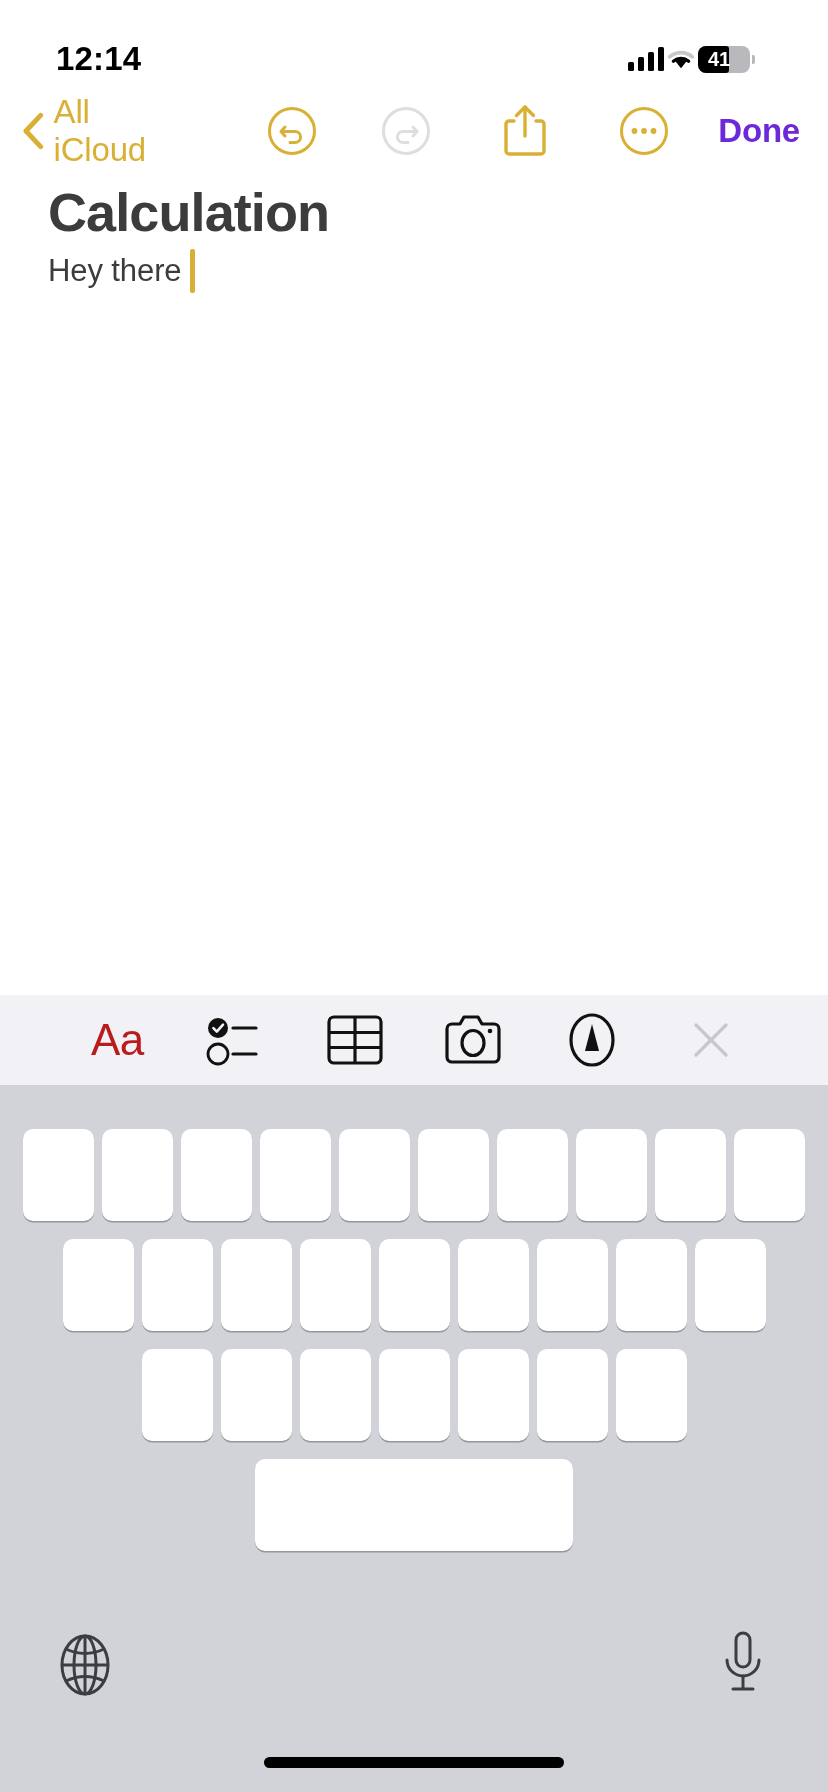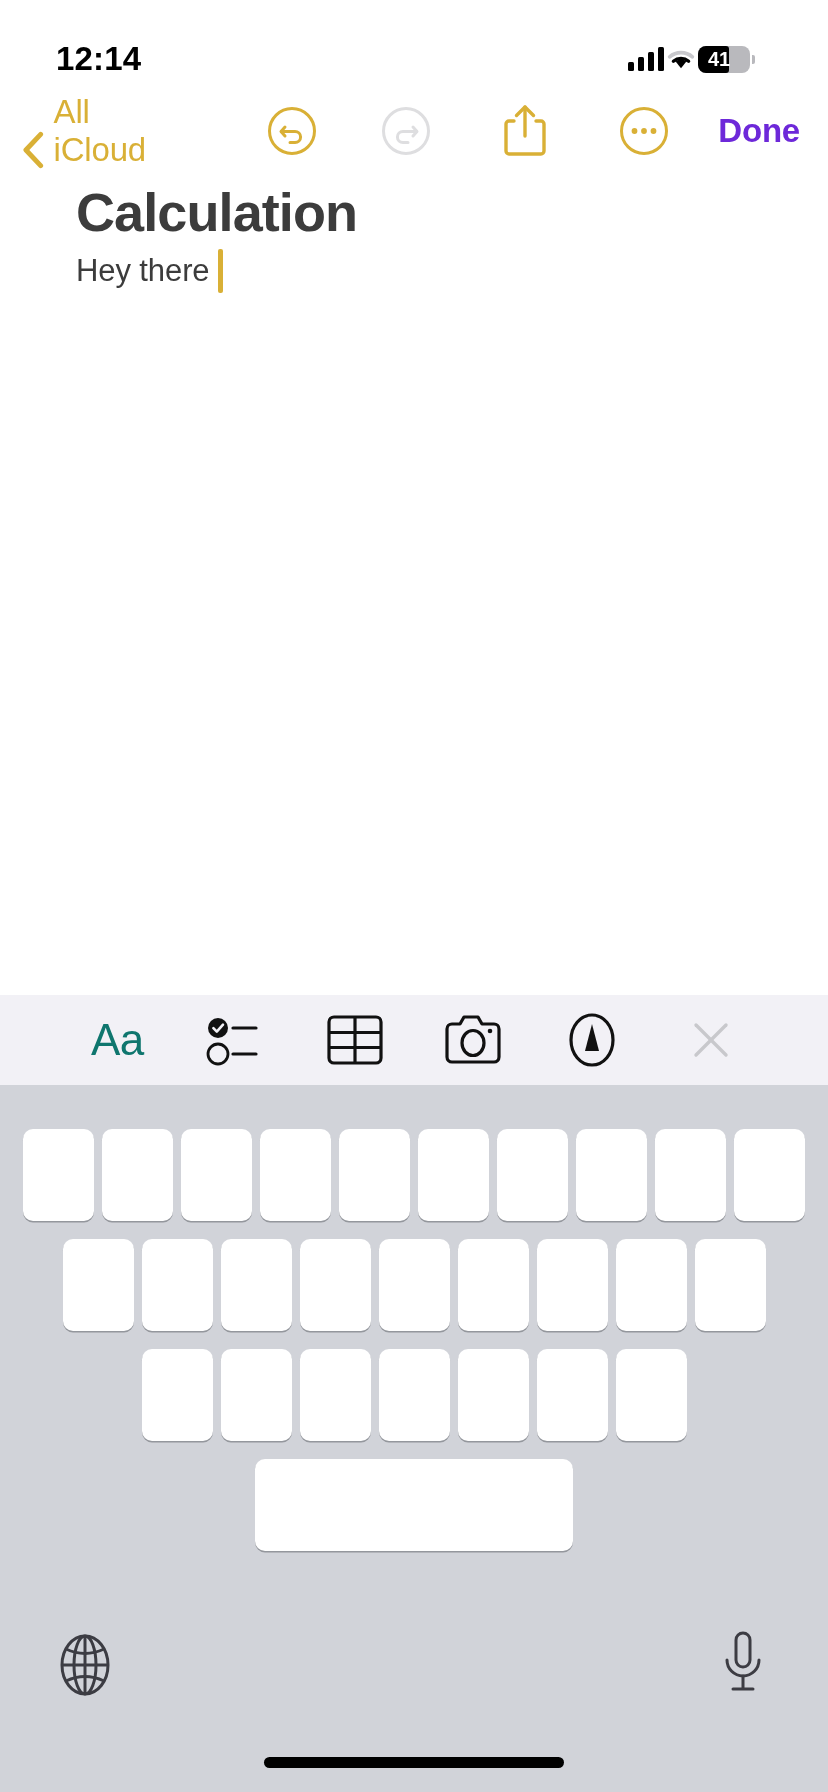--- a/index.html
+++ b/index.html
@@ -65,21 +65,21 @@
   }
 
   
   #nav-bar {
     position:absolute; top:92px; left:0;
     width:828px; height:78px;
     display:flex; align-items:center;
     background:#ffffff;
   }
   #back-button {
-    display:flex; align-items:flex-end; gap:10px;
+    display:flex; align-items:center; gap:10px;
     margin-left:22px; cursor:pointer;
   }
   #back-label {
     font-size:33px; color:#D9B036;
     font-weight:400; letter-spacing:-0.2px;
   }
   .nav-spacer { flex:1; }
   .nav-icon-btn {
     display:flex; align-items:center; justify-content:center;
     cursor:pointer;
@@ -93,21 +93,21 @@
     font-size:33px; font-weight:700;
     color:#6d28d9; cursor:pointer;
     letter-spacing:-0.2px;
   }
 
   
   #note-area {
     position:absolute; top:170px; left:0;
     width:751px; height:825px;
     background:#ffffff;
-    padding:0 76px;
+    padding:0 48px;
   }
   #note-title {
     font-size:54px; font-weight:700;
     color:#3C3C3C; letter-spacing:-0.9px;
     margin-top:12px; line-height:1.12;
   }
   #note-body-row {
     display:flex; align-items:center;
     margin-top:7px;
   }
@@ -129,21 +129,21 @@
     background:#F2F1F6;
     display:flex; align-items:center;
     justify-content:space-around;
     padding:0 58px;
   }
   .tb-btn {
     display:flex; align-items:center; justify-content:center;
     width:78px; height:70px; cursor:pointer;
   }
   #tb-format-label {
-    font-size:44px; color:#0f766e;
+    font-size:44px; color:#b91c1c;
     font-weight:400; letter-spacing:-0.5px;
     line-height:1;
   }
 
   
   #keyboard {
     position:absolute; top:1085px; left:0;
     width:828px; height:707px;
     background:#D1D3D9;
   }

